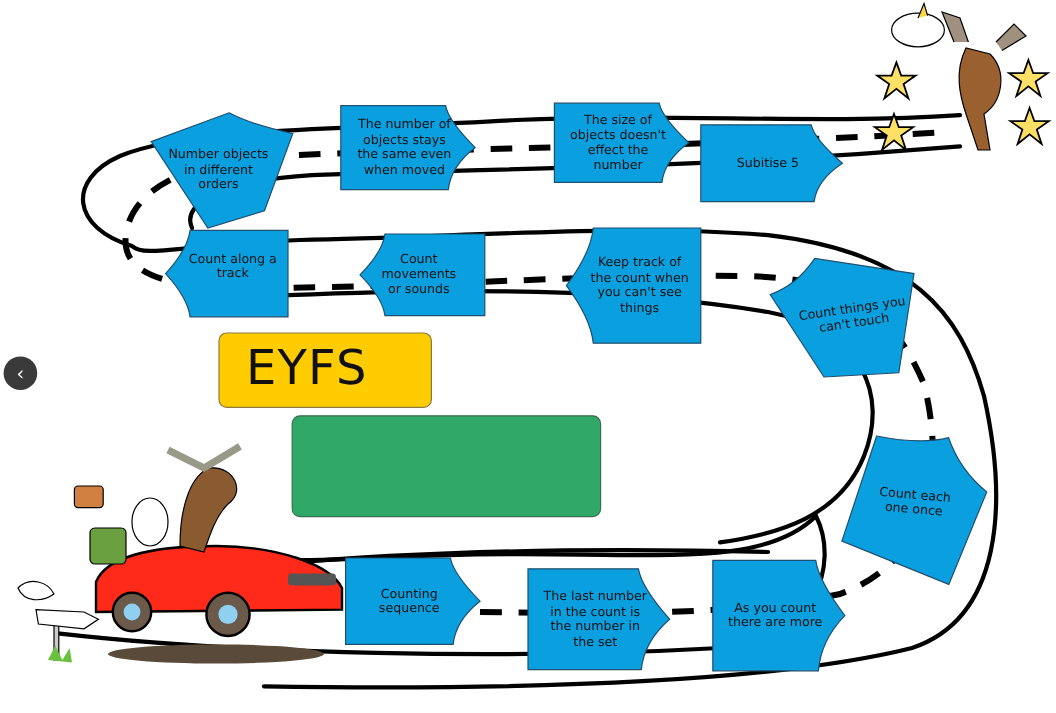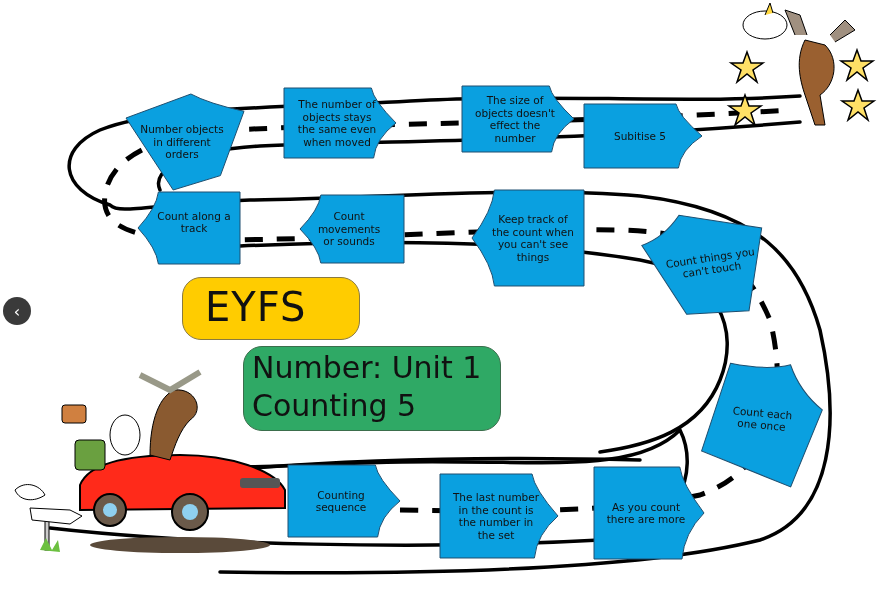--- a/index.html
+++ b/index.html
@@ -4,21 +4,21 @@
 <style>
   html, body { margin:0; padding:0; background:#ffffff; }
   body { width:880px; height:594px; position:relative; overflow:hidden;
          font-family:"DejaVu Sans", sans-serif; }
   #road { position:absolute; left:0; top:0; width:880px; height:594px; }
   .step { position:absolute; }
   .step svg { position:absolute; left:0; top:0; width:100%; height:100%; overflow:visible; }
   .step .lbl { position:absolute; left:0; top:0; width:100%; height:100%;
                display:flex; align-items:center; justify-content:center; text-align:center;
                font-size:10.5px; line-height:12.5px; color:#111; box-sizing:border-box; padding:0 16px 0 10px; }
-  .title-box { position:absolute; box-sizing:border-box; border:1px solid #8a7a40; border-radius:19px; }
+  .title-box { position:absolute; box-sizing:border-box; border:1px solid #8a7a40; border-radius:7px; }
   #eyfs { left:182px; top:277px; width:178px; height:63px; background:#ffcc00; }
   #eyfs span { position:absolute; left:22px; top:6px; font-size:40px; color:#111;
                font-family:"DejaVu Sans", sans-serif; letter-spacing:1px; }
   #unit { left:243px; top:346px; width:258px; height:85px; background:#2fa965; border-color:#3b6e4c; }
   #unit .l1 { position:absolute; left:8px; top:3px; font-size:30px; color:#111; white-space:nowrap; }
   #unit .l2 { position:absolute; left:8px; top:41px; font-size:30px; color:#111; white-space:nowrap; }
   #prev-btn { position:absolute; left:3px; top:297px; width:28px; height:28px; border-radius:50%;
               background:#3a3a3a; color:#fff; display:flex; align-items:center; justify-content:center;
               font-size:16px; cursor:pointer; }
   .art { position:absolute; }
@@ -70,22 +70,20 @@
   <ellipse cx="40" cy="25" rx="22" ry="14" fill="#fff" stroke="#000"></ellipse>
   <path d="M40,15 l5,-12 l3,10" fill="#ffd840" stroke="#000"></path>
   <path d="M80,40 C70,60 75,80 80,95 L90,125 L100,125 L95,95 C110,85 115,60 100,45 Z" fill="#9a6030" stroke="#000"></path>
   <path d="M70,35 L60,10 L75,15 L82,35 M105,35 L120,20 L130,30 L110,42" fill="#a09080" stroke="#000"></path>
 </svg>
 
 <div class="title-box" id="eyfs">
   <span>EYFS</span>
 </div>
 <div class="title-box" id="unit">
-  <span class="l1">Number: Unit 1</span>
-  <span class="l2">Counting 5</span>
 </div>
 
 <div id="prev-btn">
   <span>‹</span>
 </div>
 
 <div id="steps">
     <div class="step" style="left: 288px; top: 465px; width: 112px; height: 72px;">
       <svg viewBox="0 0 100 100" preserveAspectRatio="none">
         <path d="M0,0 L78,0 Q80,18 100,50 Q82,72 80,100 L0,100 Z" fill="#0aa0e0" stroke="#1f4f70" stroke-width="1" vector-effect="non-scaling-stroke"></path>

